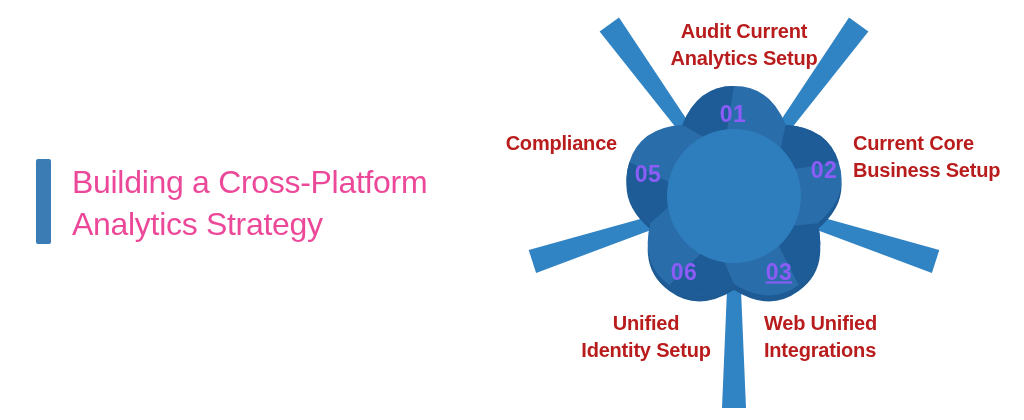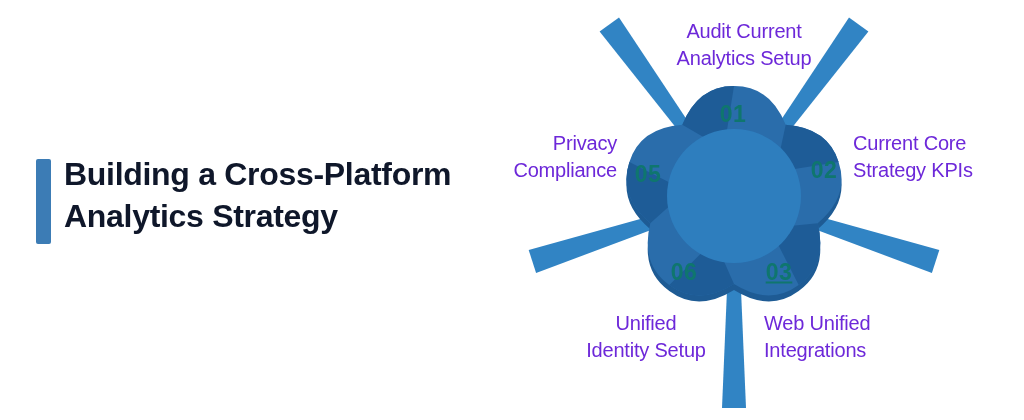--- a/index.html
+++ b/index.html
@@ -15,51 +15,51 @@
   .accent-bar {
     position: absolute;
     left: 36px; top: 159px;
     width: 15px; height: 85px;
     background: #3C7CB5;
     border-radius: 2px;
   }
   .page-title {
     position: absolute;
     left: 64px; top: 153px;
-    margin: 0;
+    margin: 8px;
     font-size: 32px;
-    font-weight: 700;
+    font-weight: 400;
     line-height: 42px;
     letter-spacing: -0.3px;
-    color: #0f172a;
+    color: #ec4899;
   }
   .page-title span { display: block; }
   
   .diagram-svg { position: absolute; left: 0; top: 0; }
   .step-label {
     position: absolute;
     font-size: 20px;
-    font-weight: 400;
+    font-weight: 700;
     line-height: 27px;
     letter-spacing: -0.2px;
-    color: #6d28d9;
+    color: #b91c1c;
   }
   .step-label span { display: block; }
   .lbl-1 { left: 634px; top: 18px;  width: 220px; text-align: center; }
   .lbl-2 { left: 853px; top: 130px; width: 170px; text-align: left; }
   .lbl-3 { left: 764px; top: 310px; width: 170px; text-align: left; }
   .lbl-4 { left: 546px; top: 310px; width: 200px; text-align: center; }
   .lbl-5 { left: 467px; top: 130px; width: 150px; text-align: right; }
   .step-num {
     position: absolute;
     transform: translate(-50%, -50%);
     font-size: 23px;
     font-weight: 700;
     letter-spacing: 0.5px;
-    color: #0f766e;
+    color: #8b5cf6;
   }
   .num-1 { left: 733px; top: 114px; }
   .num-2 { left: 817px; top: 170px; margin-left: 7px; }
   .num-3 { left: 779px; top: 272px; text-decoration: underline; }
   .num-4 { left: 684px; top: 272px; }
   .num-5 { left: 648px; top: 174px; }
 </style>
 </head>
 <body>
 
@@ -105,28 +105,27 @@
   <div class="step-num num-3">03</div>
   <div class="step-num num-4">06</div>
   <div class="step-num num-5">05</div>
 
   <div class="step-label lbl-1">
     <span>Audit Current</span>
     <span>Analytics Setup</span>
   </div>
   <div class="step-label lbl-2">
     <span>Current Core</span>
-    <span>Strategy KPIs</span>
+    <span>Business Setup</span>
   </div>
   <div class="step-label lbl-3">
     <span>Web Unified</span>
     <span>Integrations</span>
   </div>
   <div class="step-label lbl-4">
     <span>Unified</span>
     <span>Identity Setup</span>
   </div>
   <div class="step-label lbl-5">
-    <span>Privacy</span>
     <span>Compliance</span>
   </div>
 
 </div>
 
 </body></html>

